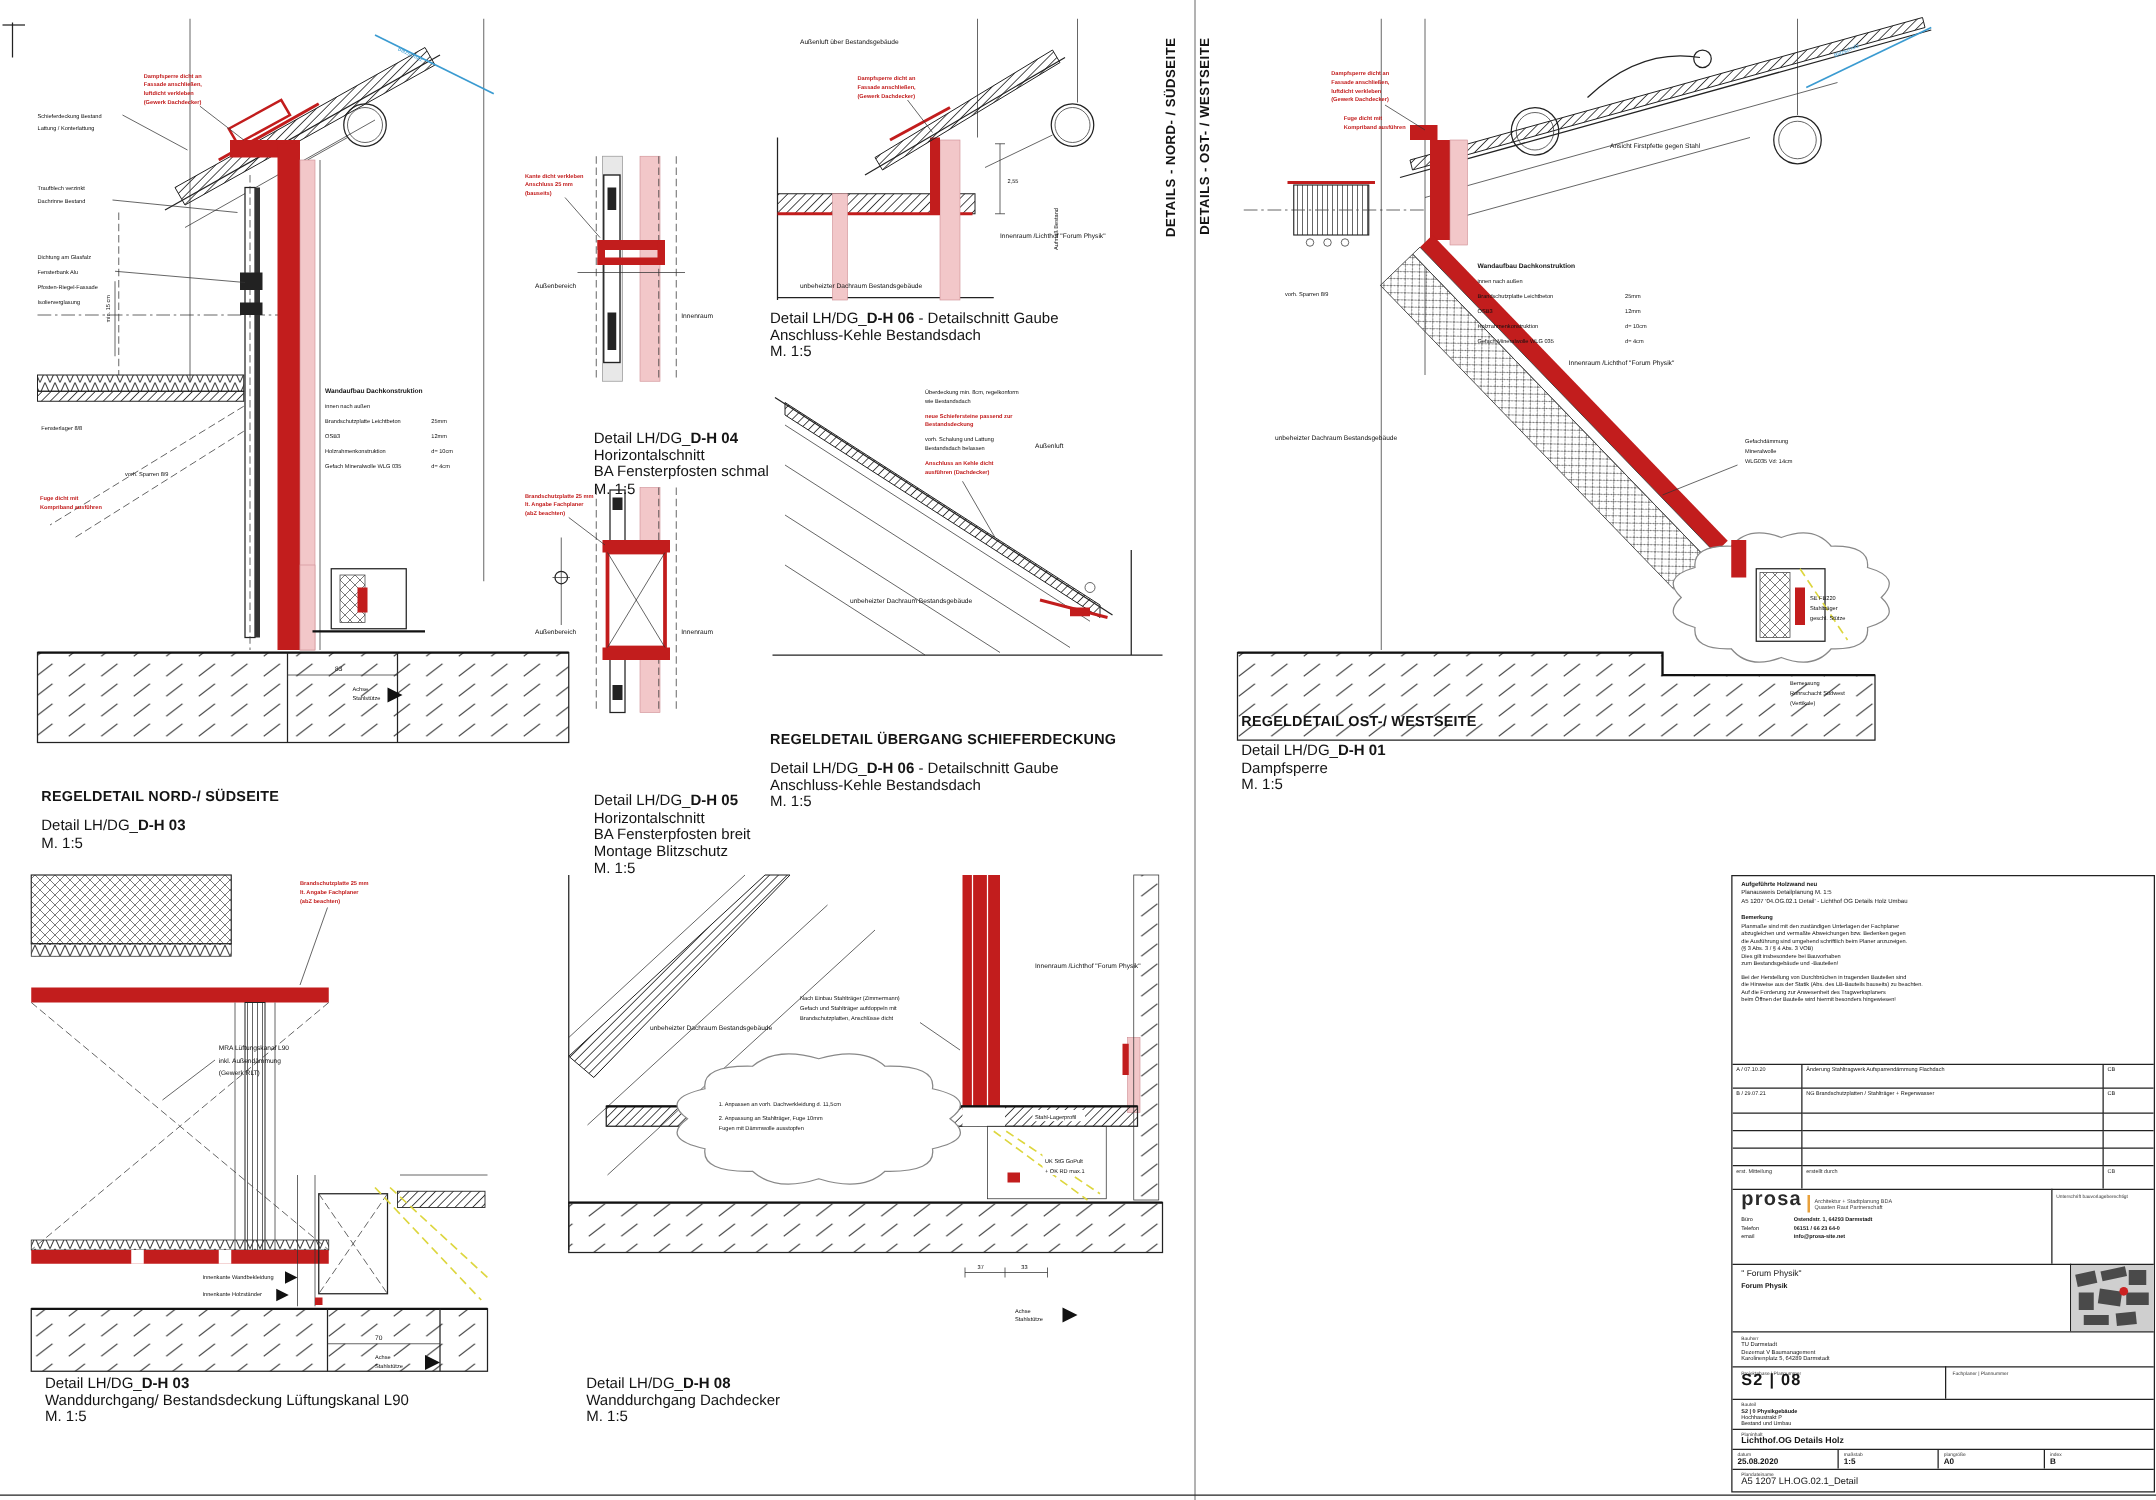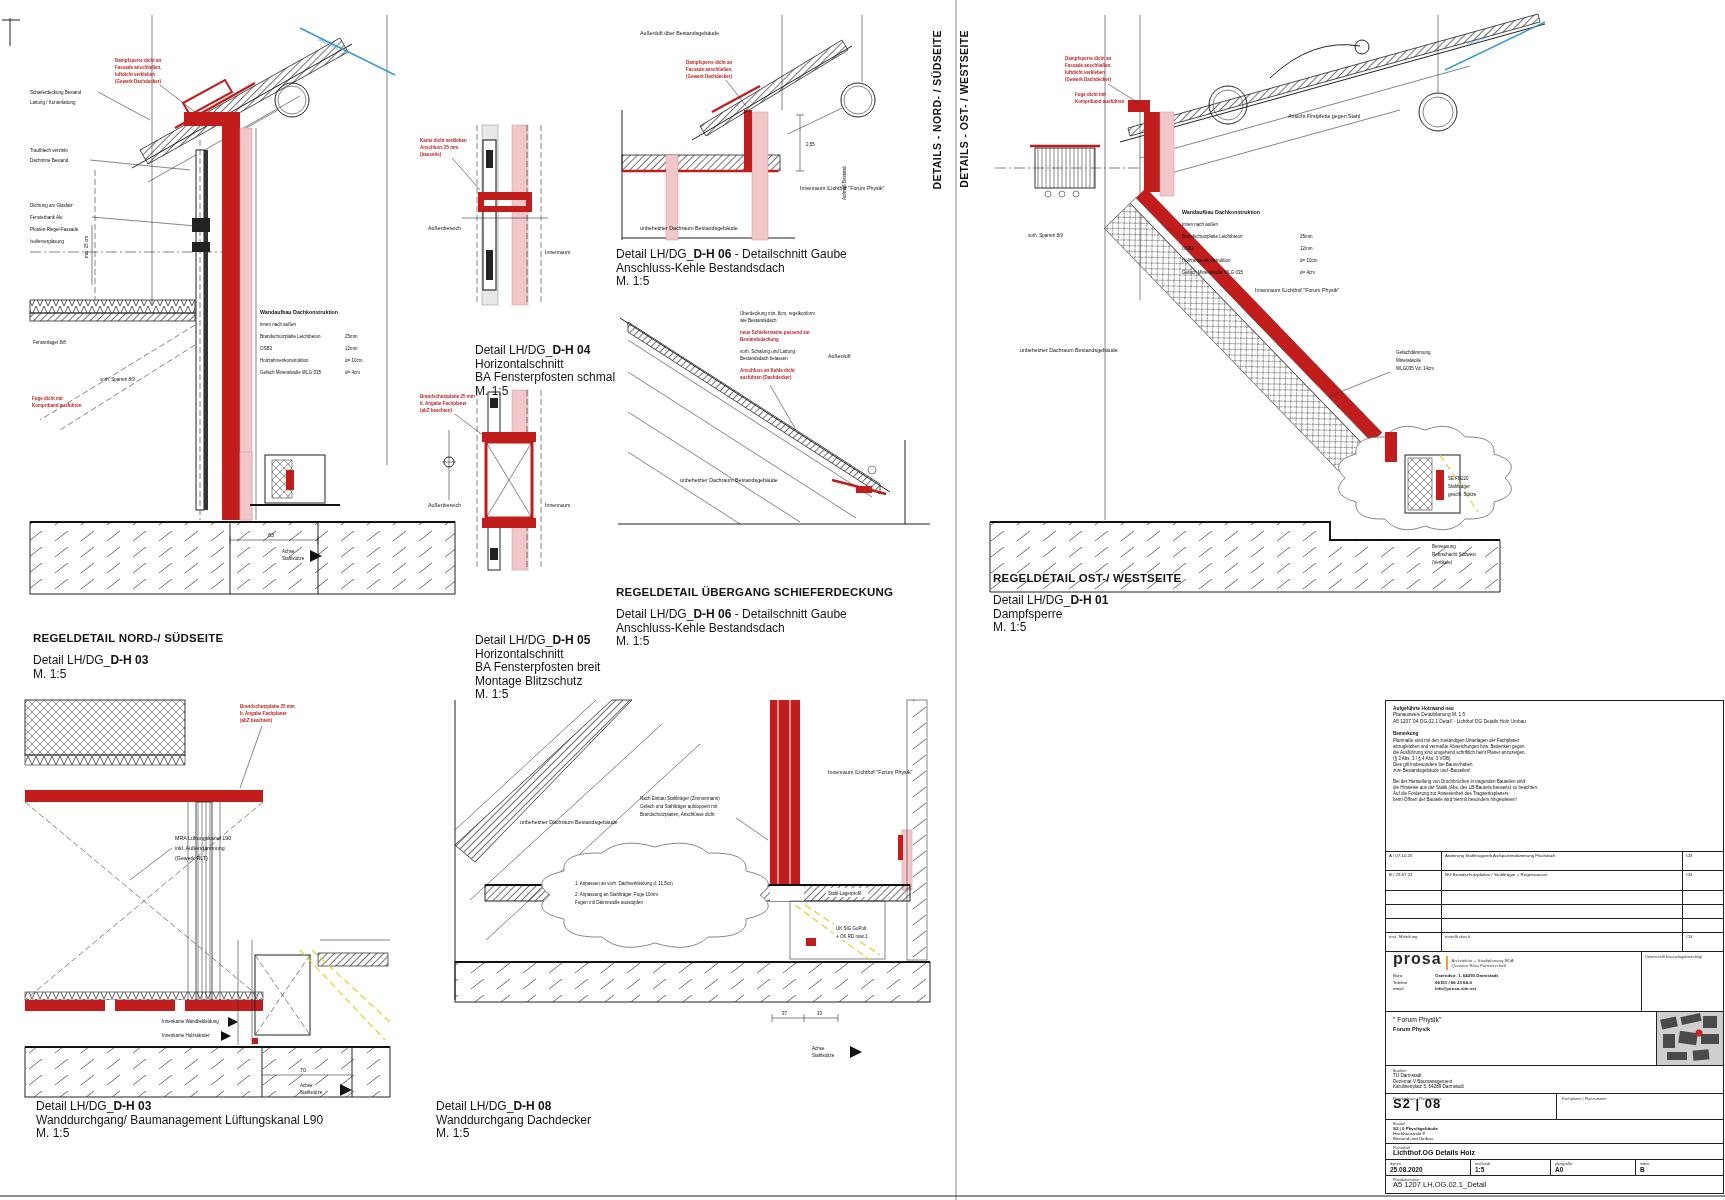--- a/index.html
+++ b/index.html
@@ -494,25 +494,25 @@
 
 <div class="cap" style="left:993px;top:572px">
   <div class="cap-h">REGELDETAIL OST-/ WESTSEITE</div>
   <div class="cap-l"><span>Detail LH/DG_</span><b>D-H 01</b></div>
   <div class="cap-l">Dampfsperre</div>
   <div class="cap-l">M. 1:5</div>
 </div>
 
 <div class="cap" style="left:36px;top:1100px">
   <div class="cap-l"><span>Detail LH/DG_</span><b>D-H 03</b></div>
-  <div class="cap-l">Wanddurchgang/ Baumanagement Lüftungskanal L90</div>
-  <div class="cap-l">M. 1:5</div>
-</div>
-
-<div class="cap" style="left:436px;top:1100px">
+  <div class="cap-l">Wanddurchgang/ Bestandsdeckung Lüftungskanal L90</div>
+  <div class="cap-l">M. 1:5</div>
+</div>
+
+<div class="cap" style="left:469px;top:1100px">
   <div class="cap-l"><span>Detail LH/DG_</span><b>D-H 08</b></div>
   <div class="cap-l">Wanddurchgang Dachdecker</div>
   <div class="cap-l">M. 1:5</div>
 </div>
 
 <div id="tblock">
 
   <div class="tbx" style="left:0;top:0;width:337px;height:150px;border-top:none;padding:5px 7px">
     <div style="font-size:4.8px;font-weight:bold">Aufgeführte Holzwand neu</div>
     <div style="font-size:4.8px">Planausweis Detailplanung M. 1:5</div>

